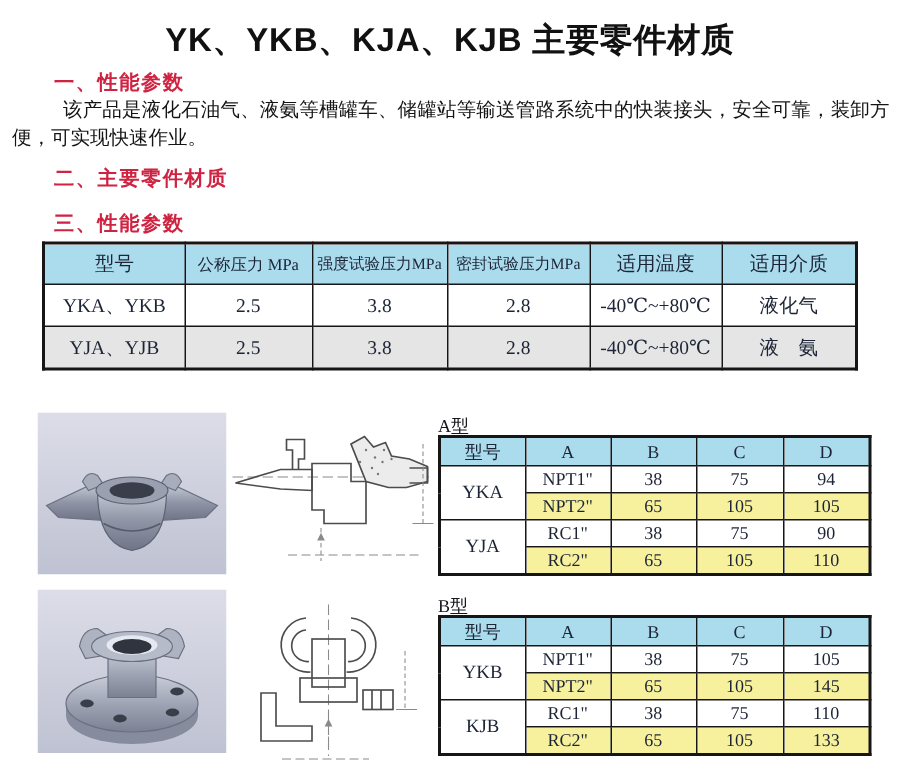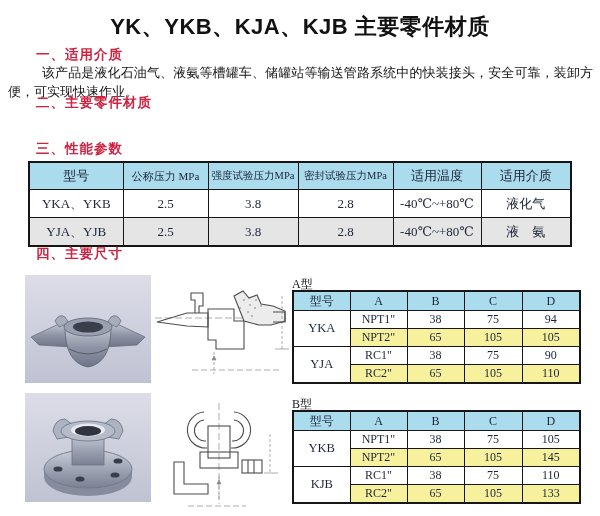--- a/index.html
+++ b/index.html
@@ -16,21 +16,21 @@
   .doc-title{
     position:absolute;left:0;top:12px;width:600px;
     text-align:center;font-size:22px;font-weight:bold;color:#111;
     letter-spacing:0.5px;
   }
   .sec-heading{
     position:absolute;left:36px;
     font-size:13.5px;font-weight:bold;color:#cf2342;
     letter-spacing:1px;white-space:nowrap;
   }
-  #h1{top:46px;} #h2{top:94px;} #h3{top:140px;} #h4{top:245px;}
+  #h1{top:46px;} #h2{top:110px;} #h3{top:140px;} #h4{top:245px;}
 
   .para{
     position:absolute;left:8px;top:63px;width:585px;
     font-size:13px;line-height:19px;color:#141414;
     text-indent:34px;text-align:justify;font-weight:500;
   }
   .materials{
     position:absolute;left:40px;top:122px;width:540px;
     font-size:13px;color:#141414;font-weight:500;white-space:nowrap;
   }
@@ -76,21 +76,21 @@
   #drawA{left:152px;top:282px;width:138px;height:98px;}
   #drawB{left:158px;top:400px;width:130px;height:112px;}
 </style>
 </head>
 <body>
 
 <div class="page">
 
   <div class="doc-title">YK、YKB、KJA、KJB 主要零件材质</div>
 
-  <div class="sec-heading" id="h1">一、适用介质</div>
+  <div class="sec-heading" id="h1">一、性能参数</div>
   <div class="para">该产品是液化石油气、液氨等槽罐车、储罐站等输送管路系统中的快装接头，安全可靠，装卸方便，可实现快速作业。</div>
 
   <div class="sec-heading" id="h2">二、主要零件材质</div>
 
   <div class="sec-heading" id="h3">三、性能参数</div>
 
   <table class="perf-table">
     <colgroup>
       <col style="width:94px">
         <col style="width:85px">
@@ -120,21 +120,20 @@
       <td>YJA、YJB</td>
       <td>2.5</td>
       <td>3.8</td>
       <td>2.8</td>
       <td>-40℃~+80℃</td>
       <td>液　氨</td>
     </tr>
   </tbody>
     </table>
 
-  <div class="sec-heading" id="h4">四、主要尺寸</div>
 
   <svg class="photo" id="photoA" viewBox="0 0 126 108">
     <defs>
       <linearGradient id="bgA" x1="0" y1="0" x2="0" y2="1">
         <stop offset="0" stop-color="#dcdde8"></stop>
           <stop offset="1" stop-color="#bfc2d2"></stop>
       </linearGradient>
       <linearGradient id="metA" x1="0" y1="0" x2="0" y2="1">
         <stop offset="0" stop-color="#c6cad6"></stop>
           <stop offset="0.5" stop-color="#8f95a6"></stop>

